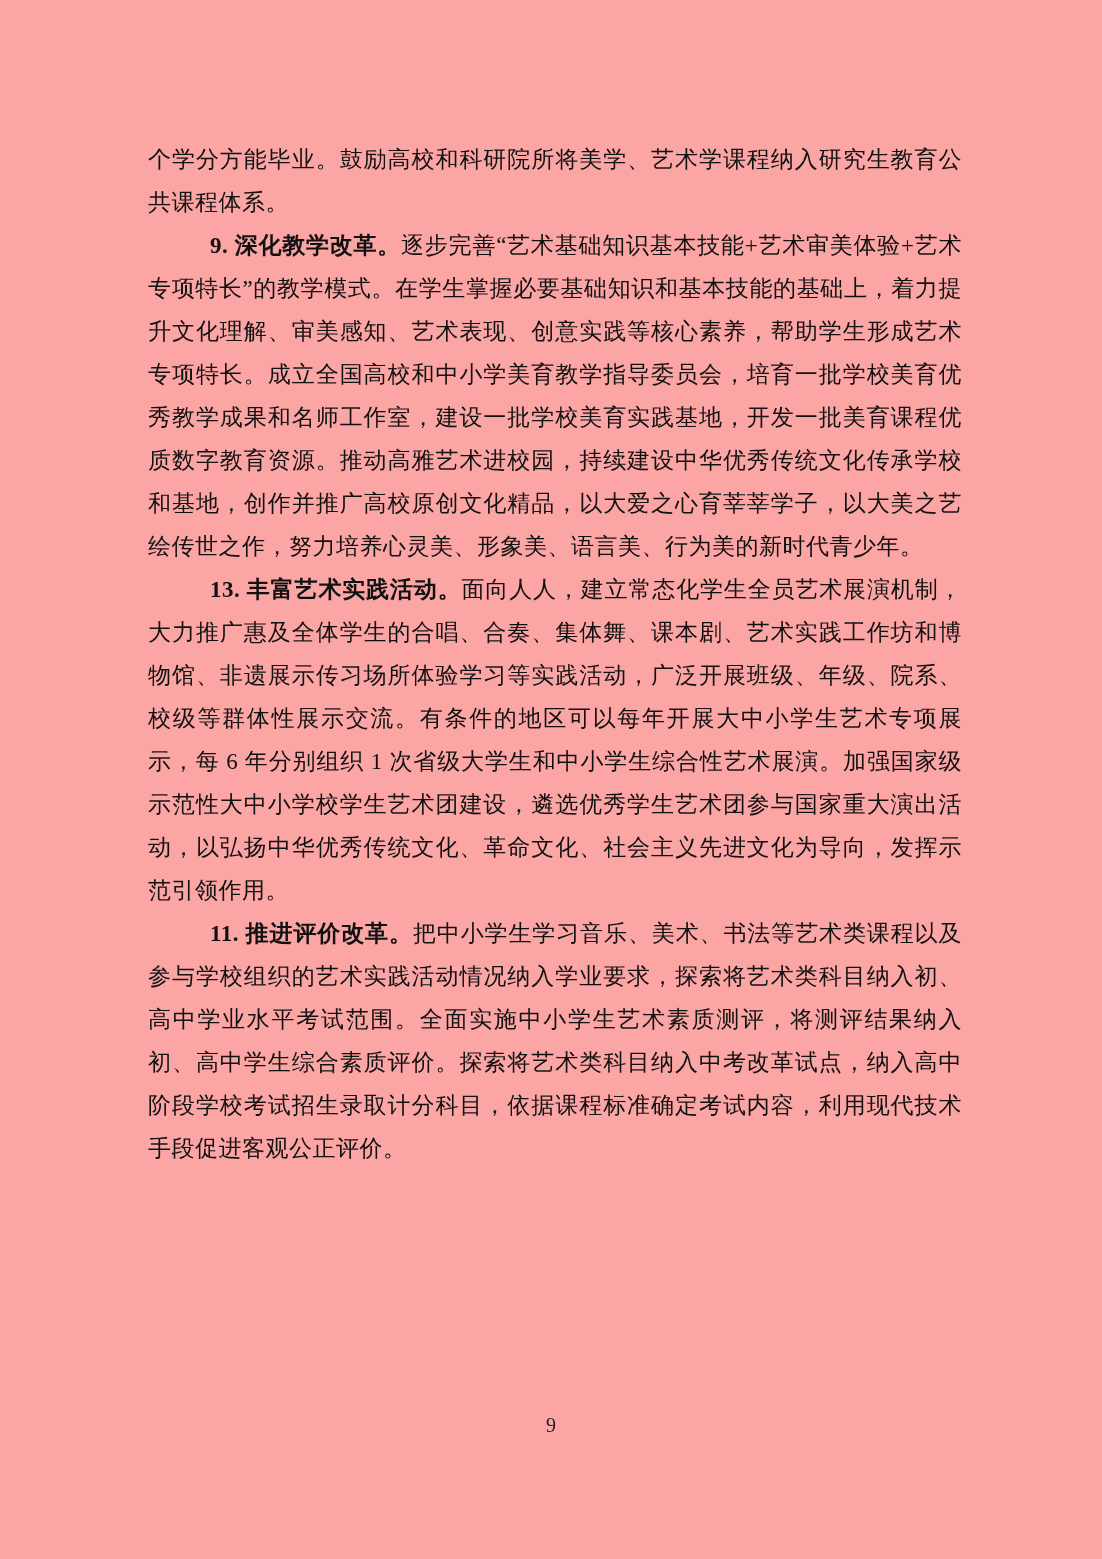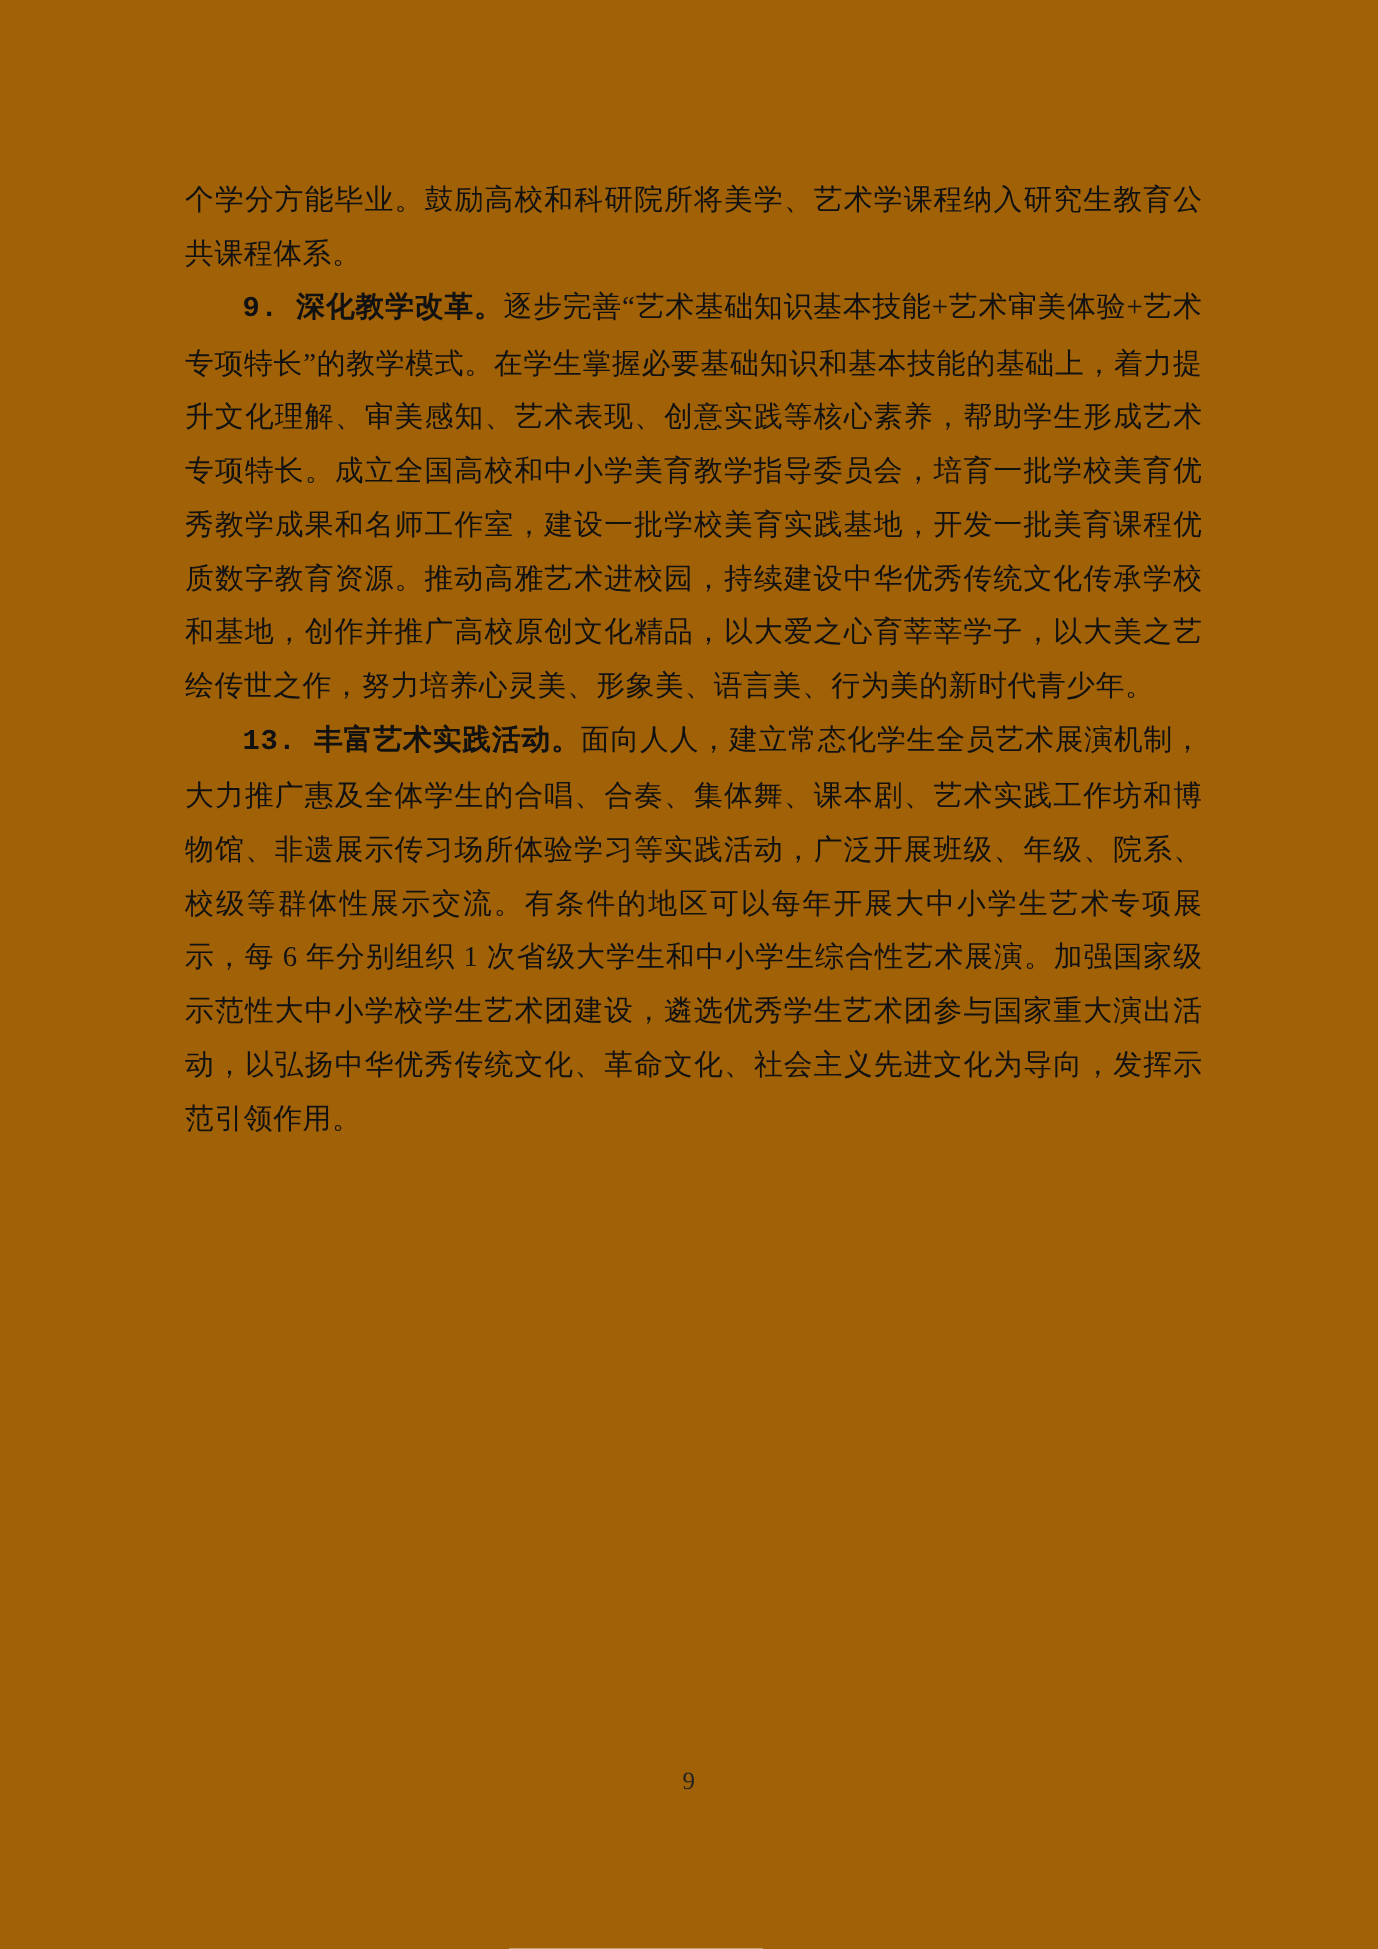--- a/index.html
+++ b/index.html
@@ -4,21 +4,21 @@
 <style>
   html, body {
     margin: 0;
     padding: 0;
     background: #ffffff;
   }
   .page {
     position: relative;
     width: 1102px;
     height: 1559px;
-    background: #a16207;
+    background: #fca5a5;
     overflow: hidden;
     font-family: "Liberation Serif", "DejaVu Serif", serif;
     color: #111111;
   }
   .content {
     position: absolute;
     left: 148px;
     top: 138px;
     width: 814px;
   }
@@ -28,23 +28,24 @@
     line-height: 43px;
     text-align: justify;
     text-justify: inter-character;
     letter-spacing: 0.5px;
     word-break: break-all;
   }
   .para.indent {
     text-indent: 2em;
   }
   .para-lead {
-    font-family: Liberation Mono, monospace;
+    font-family: Liberation Serif, serif;
     font-weight: 700;
     letter-spacing: 0.5px;
+    margin-left: 16px;
   }
   .page-number {
     position: absolute;
     left: 0;
     width: 1102px;
     top: 1412px;
     text-align: center;
     font-size: 20px;
     line-height: 26px;
     font-family: "Liberation Serif", "DejaVu Serif", serif;
@@ -55,16 +56,17 @@
 <body>
 
 <div class="page">
   <div class="content" id="content">
   <p class="para"><span class="para-body">个学分方能毕业。鼓励高校和科研院所将美学、艺术学课程纳入研究生教育公共课程体系。</span></p>
 
   <p class="para indent"><b class="para-lead">9. 深化教学改革。</b><span class="para-body">逐步完善“艺术基础知识基本技能+艺术审美体验+艺术专项特长”的教学模式。在学生掌握必要基础知识和基本技能的基础上，着力提升文化理解、审美感知、艺术表现、创意实践等核心素养，帮助学生形成艺术专项特长。成立全国高校和中小学美育教学指导委员会，培育一批学校美育优秀教学成果和名师工作室，建设一批学校美育实践基地，开发一批美育课程优质数字教育资源。推动高雅艺术进校园，持续建设中华优秀传统文化传承学校和基地，创作并推广高校原创文化精品，以大爱之心育莘莘学子，以大美之艺绘传世之作，努力培养心灵美、形象美、语言美、行为美的新时代青少年。</span></p>
 
   <p class="para indent"><b class="para-lead">13. 丰富艺术实践活动。</b><span class="para-body">面向人人，建立常态化学生全员艺术展演机制，大力推广惠及全体学生的合唱、合奏、集体舞、课本剧、艺术实践工作坊和博物馆、非遗展示传习场所体验学习等实践活动，广泛开展班级、年级、院系、校级等群体性展示交流。有条件的地区可以每年开展大中小学生艺术专项展示，每 6 年分别组织 1 次省级大学生和中小学生综合性艺术展演。加强国家级示范性大中小学校学生艺术团建设，遴选优秀学生艺术团参与国家重大演出活动，以弘扬中华优秀传统文化、革命文化、社会主义先进文化为导向，发挥示范引领作用。</span></p>
 
+  <p class="para indent"><b class="para-lead">11. 推进评价改革。</b><span class="para-body">把中小学生学习音乐、美术、书法等艺术类课程以及参与学校组织的艺术实践活动情况纳入学业要求，探索将艺术类科目纳入初、高中学业水平考试范围。全面实施中小学生艺术素质测评，将测评结果纳入初、高中学生综合素质评价。探索将艺术类科目纳入中考改革试点，纳入高中阶段学校考试招生录取计分科目，依据课程标准确定考试内容，利用现代技术手段促进客观公正评价。</span></p>
 
 </div>
   <div class="page-number">9</div>
 </div>
 
 </body></html>

